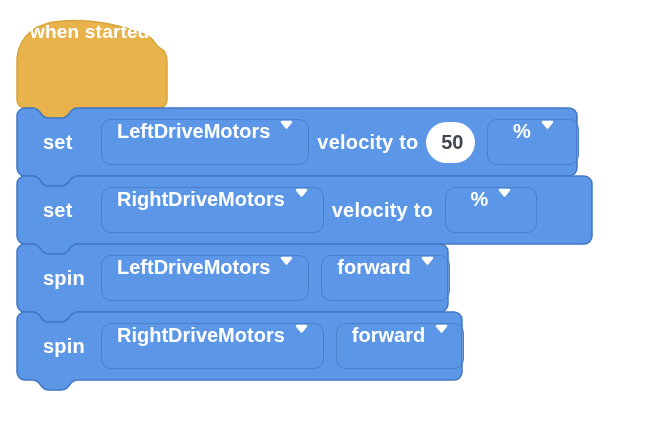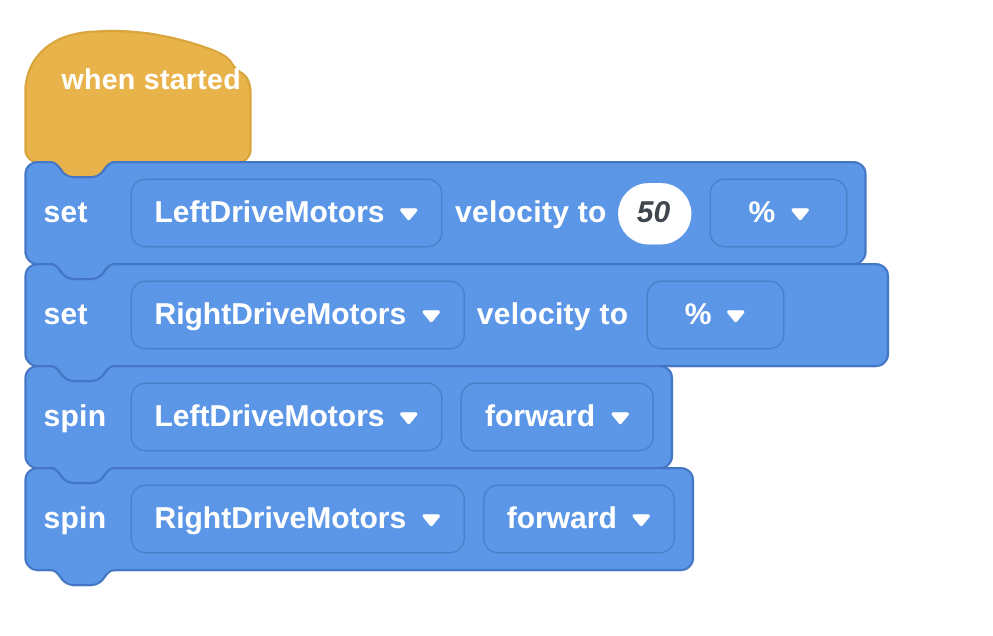--- a/index.html
+++ b/index.html
@@ -20,44 +20,44 @@
     background:var(--workspace-background);
     font-family:"Liberation Sans",sans-serif;
   }
   .workspace{position:relative;width:662px;height:424px;background:var(--workspace-background);}
   .block{position:absolute;width:max-content;cursor:grab;}
   .block .bg{position:absolute;left:0;top:0;width:100%;height:100%;overflow:visible;}
   .block .bg path{stroke-width:1.5;stroke-linejoin:round;}
   .stack .bg path{fill:var(--block-blue);stroke:var(--block-blue-border);}
   .hat .bg path{fill:var(--hat-yellow);stroke:var(--hat-yellow-border);}
   .hat{height:88px;}
-  .stack{height:68px;}
+  .stack{height:68px;padding-left:14px;}
   .row{
     position:relative;display:flex;align-items:center;height:100%;
     padding:0 12px 0 12px;gap:8px;white-space:nowrap;
   }
-  .hat .row{align-items:center;padding:0 14px 21px 24px;}
+  .hat .row{align-items:flex-start;padding:0 14px 21px 13px;}
   .lbl{
     color:var(--label-text);font-weight:700;font-size:20px;line-height:24px;
     letter-spacing:.2px;white-space:nowrap;
   }
   .verb{min-width:50px;}
   .dropdown{
-    display:flex;align-items:center;justify-content:center;gap:10px;
+    display:flex;align-items:flex-start;justify-content:center;gap:10px;
     height:46px;min-width:92px;padding:0 15px;
     border:1.5px solid var(--dropdown-border);border-radius:10px;
     cursor:pointer;
   }
   .dropdown .dd-label{color:var(--label-text);font-weight:700;font-size:20px;white-space:nowrap;}
   .unit-dd{margin-left:4px;}
   .caret{display:block;flex:0 0 auto;}
   .value-input{
-    display:flex;align-items:center;justify-content:flex-start;
+    display:flex;align-items:center;justify-content:flex-end;
     min-width:49px;height:41px;padding:0 12px;
-    background:var(--input-background);border-radius:21px;cursor:text;font-style:italic;
+    background:var(--input-background);border-radius:21px;cursor:text;
   }
   .value-input .val{font-size:20px;font-weight:700;color:var(--input-text);}
 </style>
 </head>
 <body>
 
 <div class="workspace">
 
   <div class="block hat" style="left:17px;top:20px;">
       <svg class="bg">

